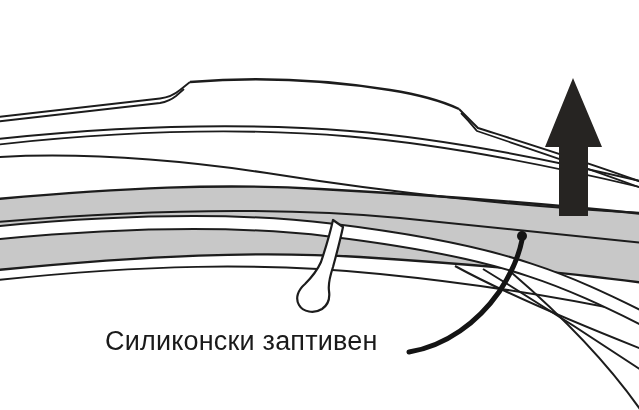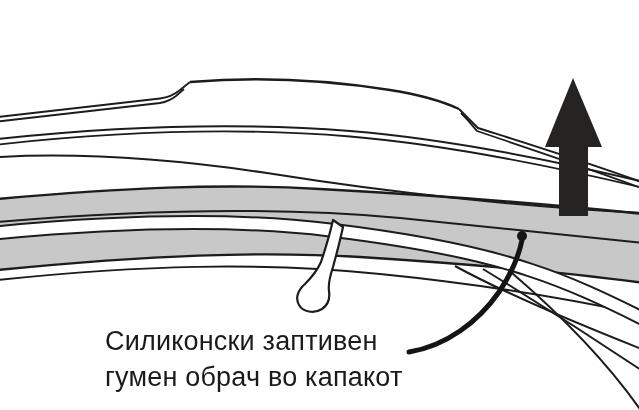--- a/index.html
+++ b/index.html
@@ -73,16 +73,15 @@
     <polygon points="573,78 602,147 588,147 588,216 559,216 559,147 545,147" fill="#262422"></polygon>
 
     <g>
       <path class="pointer" d="M409,352 C446,346 478,322 499,292 C511,274 519,255 522,240"></path>
       <circle cx="522" cy="236" r="5" fill="#141414"></circle>
     </g>
   </svg>
 
   <div class="caption">
     <div>Силиконски заптивен</div>
-    <div>гумен обрач во капакот</div>
   </div>
 
 </div>
 
 </body></html>

